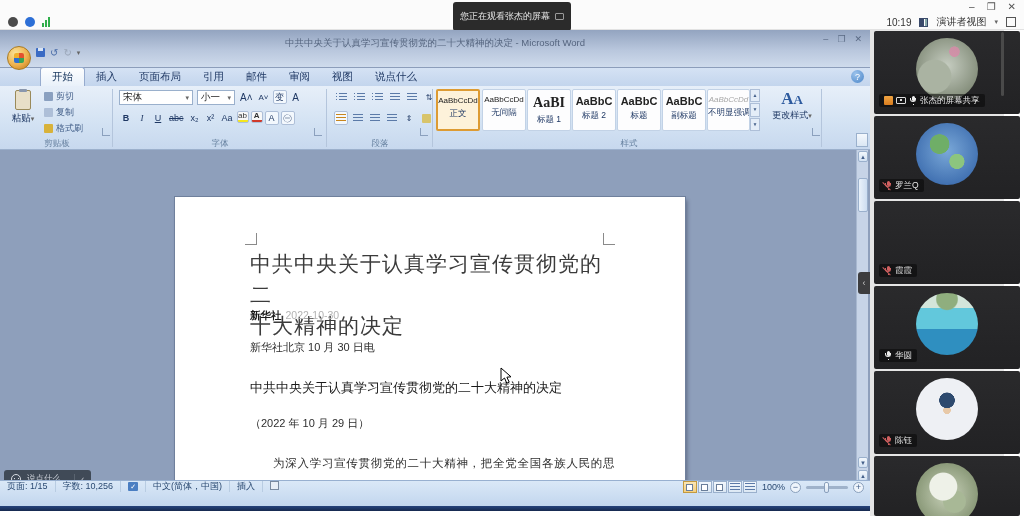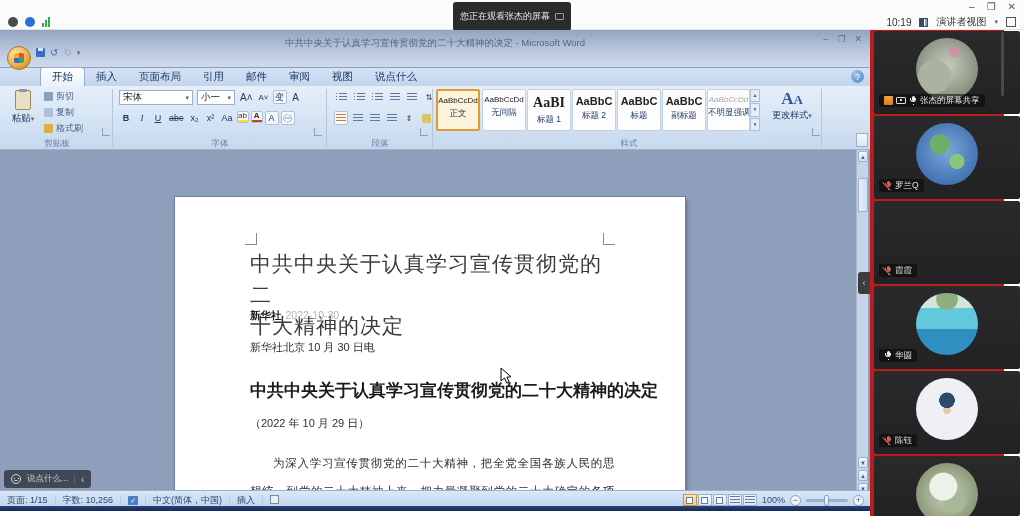--- a/index.html
+++ b/index.html
@@ -120,38 +120,38 @@
   .docarea { position:absolute; left:0; top:120px; width:856px; height:345px; overflow:hidden; background:#8e9fbb; }
   .page { position:absolute; left:175px; top:47px; width:510px; height:420px; background:#fff;
           box-shadow:0 0 0 1px #6f809c, 2px 3px 4px rgba(30,40,60,.45); }
   .cropL { position:absolute; left:70px; top:36px; width:12px; height:12px; border-right:1px solid #8a8a8a; border-bottom:1px solid #8a8a8a; }
   .cropR { position:absolute; right:70px; top:36px; width:12px; height:12px; border-left:1px solid #8a8a8a; border-bottom:1px solid #8a8a8a; }
   .pg-title { position:absolute; left:75px; top:52px; width:368px; font-family:"Liberation Serif","DejaVu Serif",serif;
               font-size:21px; line-height:31px; color:#3b3b3b; letter-spacing:1px; }
   .byline { position:absolute; left:75px; top:112px; font-size:10.5px; }
   .byline b { color:#1a1a1a; } .byline .gray { color:#b3b3b3; margin-left:4px; }
   .dateline { position:absolute; left:75px; top:143px; font-size:11px; color:#2e2e2e; }
-  .bheading { position:absolute; left:75px; top:182px; font-size:17px; font-weight:bold; color:#1a1a1a; }
+  .bheading { position:absolute; left:75px; top:182px; font-size:13px; font-weight:normal; color:#1a1a1a; }
   .docdate { position:absolute; left:75px; top:219px; font-size:11px; color:#2e2e2e; }
   .para { position:absolute; left:75px; top:252px; width:365px; font-size:11.5px; line-height:28px; color:#2e2e2e;
           text-indent:2em; text-align:justify; letter-spacing:.4px; }
 
   
   .vsb { position:absolute; right:2px; top:120px; width:12px; height:345px; background:#c7d4e7; border-left:1px solid #a8b8d0; }
   .vsb .btn { position:absolute; left:1px; width:10px; height:11px; background:linear-gradient(#f2f7fc,#d4e2f2);
               border:1px solid #9ab0cc; border-radius:2px; font-size:6px; color:#44608a; text-align:center; line-height:10px; }
   .vsb .thumb { position:absolute; left:1px; top:28px; width:10px; height:34px; background:linear-gradient(90deg,#eaf2fa,#cdddf0);
               border:1px solid #9ab0cc; border-radius:2px; }
   .ruler-toggle { position:absolute; right:2px; top:103px; width:12px; height:14px; background:linear-gradient(#f4f8fd,#dbe7f4);
               border:1px solid #9ab0cc; }
 
   
-  .statusbar { position:absolute; left:0; bottom:5px; width:100%; height:16px;
+  .statusbar { position:absolute; left:0; bottom:5px; width:100%; height:26px;
                background:linear-gradient(#dae8f7,#c2d6ee); border-top:1px solid #98b0d0;
-               display:flex; align-items:flex-end; font-size:9px; color:#2b4a72; }
+               display:flex; align-items:flex-start; font-size:9px; color:#2b4a72; }
   .st-item { padding:0 7px; border-right:1px solid #b8cce2; height:11px; line-height:11px; }
   .st-item.noline { border-right:none; }
   .spell-ic { width:10px; height:9px; background:#4a7ec2; border-radius:1px; color:#fff; font-size:7px; line-height:9px; text-align:center; display:inline-block; }
   .macro-ic { width:9px; height:9px; border:1px solid #7a8aa0; background:#e8eef6; display:inline-block; }
   .st-right { margin-left:auto; display:flex; align-items:center; gap:5px; padding-right:6px; }
   .views { display:flex; gap:1px; }
   .vbtn { width:14px; height:12px; border:1px solid #9ab0cc; background:linear-gradient(#f2f7fc,#dce8f4);
           display:flex; align-items:center; justify-content:center; }
   .vbtn.sel { background:linear-gradient(#fbe6b4,#f4cf7e); border-color:#c39a3f; }
   .vbtn .pg { width:7px; height:7px; background:#fff; border:1px solid #6a7e9a; }
@@ -168,21 +168,21 @@
   .chatpill .smiley::before { content:''; position:absolute; left:2px; top:3px; width:1px; height:1px; background:#d8dce2; box-shadow:4px 0 #d8dce2; }
   .chatpill .smiley::after { content:''; position:absolute; left:2px; bottom:2px; width:4px; height:2px; border-bottom:1px solid #d8dce2; border-radius:50%; }
   .chatpill .sep { width:1px; height:10px; background:#5a6470; }
 
   .collapse-handle { position:absolute; left:858px; top:272px; width:12px; height:22px; background:#3d3d3f;
                      border-radius:3px 0 0 3px; color:#c8c8c8; font-size:9px; display:flex; align-items:center; justify-content:center; }
 
   .bottomstrip { position:absolute; left:0; bottom:0; width:870px; height:5px; background:linear-gradient(#25437c,#16294f); }
 
   
-  .sidebar { position:absolute; left:870px; top:30px; width:134px; height:486px; background:#b91c1c; }
+  .sidebar { position:absolute; left:870px; top:30px; width:134px; height:486px; background:#e5e5e5; }
   .tile { position:absolute; left:4px; width:146px; height:83px; background:linear-gradient(#2a2a2c,#222224); border-radius:2px; overflow:hidden; }
   .avatar { position:absolute; left:50%; top:7px; transform:translateX(-50%); width:62px; height:62px; border-radius:50%; }
   .av1 { background: radial-gradient(circle at 62% 22%, rgba(214,140,168,.85) 0 8%, transparent 9%),
                      radial-gradient(circle at 30% 62%, #aab3a2 0 28%, transparent 30%),
                      radial-gradient(circle at 50% 45%, #c6cdc1, #79836f 85%); }
   .av2 { background: radial-gradient(circle at 38% 34%, #6fae67 0 17%, transparent 18%),
                      radial-gradient(circle at 66% 62%, #8cc57e 0 13%, transparent 14%),
                      radial-gradient(circle at 50% 45%, #7aa8d8, #3c6cae 80%); }
   .av3 { background: radial-gradient(circle at 50% 32%, #f2c8d8 0 20%, transparent 22%),
                      radial-gradient(circle at 48% 58%, #d4ecd d, transparent),

